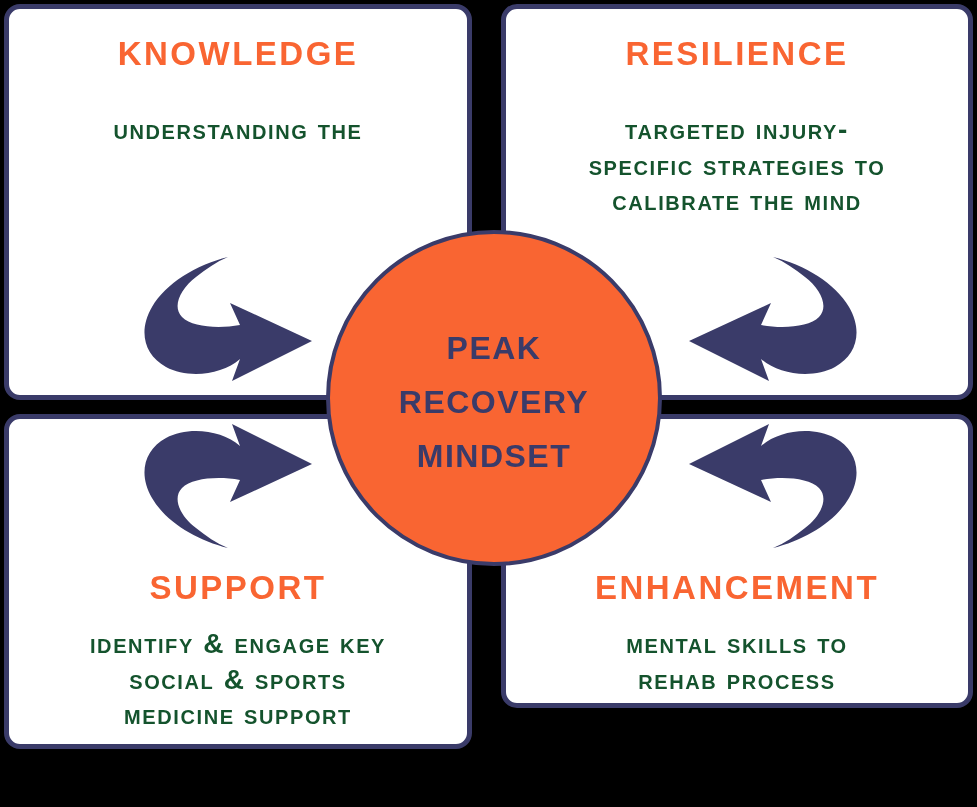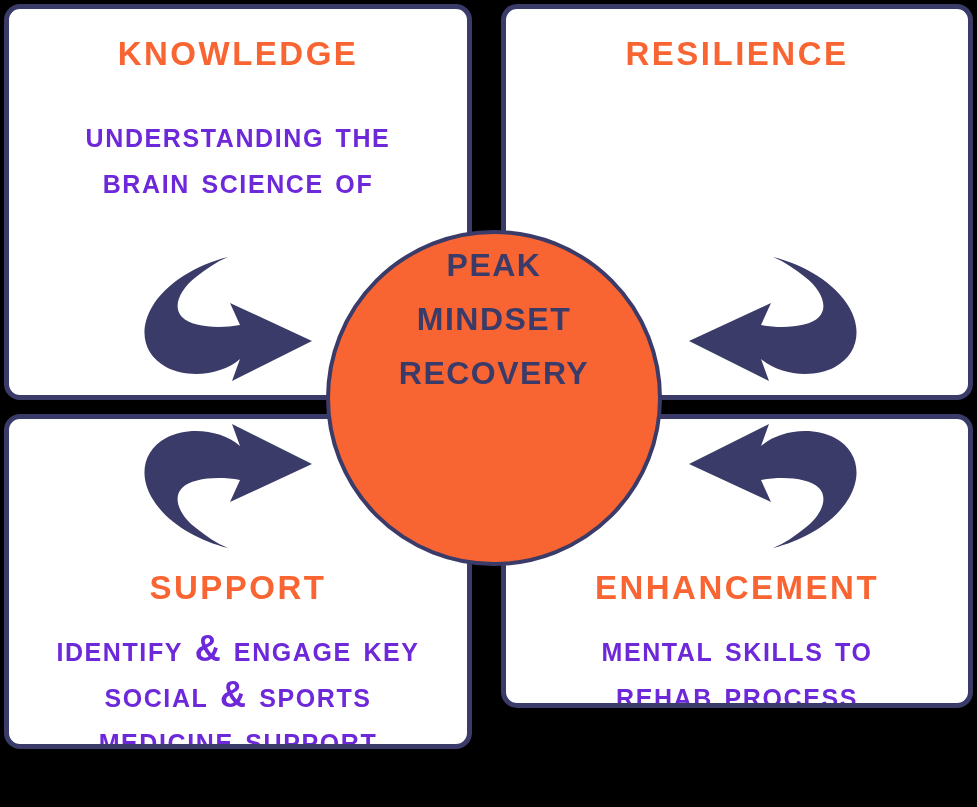--- a/index.html
+++ b/index.html
@@ -41,23 +41,23 @@
     font-weight: bold;
     font-size: 47px;
     letter-spacing: 2.5px;
     font-variant: small-caps;
     text-transform: lowercase;
     line-height: 1;
     white-space: nowrap;
   }
 
   .card-body {
-    color: #6d28d9;
+    color: #14532d;
     font-weight: bold;
-    font-size: 36px;
+    font-size: 28px;
     letter-spacing: 1.6px;
     font-variant: small-caps;
     text-transform: lowercase;
     line-height: 1.27;
     text-align: center;
     padding: 0 14px;
   }
 
   
   .card-tl .card-title,
@@ -79,20 +79,21 @@
     left: 326px;
     top: 230px;
     width: 336px;
     height: 336px;
     border-radius: 50%;
     background: #F96532;
     border: 4px solid #3A3B69;
     display: flex;
     flex-direction: column;
     align-items: center;
+    justify-content: center;
     z-index: 30;
   }
 
   #center-circle .cc-line {
     color: #3A3B69;
     font-weight: bold;
     font-size: 45px;
     letter-spacing: 1.5px;
     font-variant: small-caps;
     text-transform: lowercase;
@@ -116,26 +117,30 @@
 </style>
 </head>
 <body>
 
 <div id="infographic">
 
   <div class="card card-tl">
     <div class="card-title">Knowledge</div>
     <div class="card-body">
       <div>Understanding the</div>
-      <div>brain science of</div>
     </div>
   </div>
 
   <div class="card card-tr">
     <div class="card-title">Resilience</div>
+    <div class="card-body">
+      <div>Targeted injury-</div>
+      <div>specific strategies to</div>
+      <div>calibrate the mind</div>
+    </div>
   </div>
 
   <div class="card card-bl">
     <div class="card-title">Support</div>
     <div class="card-body">
       <div>identify &amp; engage key</div>
       <div>social &amp; sports</div>
       <div>medicine support</div>
     </div>
   </div>
@@ -167,17 +172,17 @@
   </div>
 
   <div class="arrow" id="arrow-br">
     <svg viewBox="0 0 200 145" xmlns="http://www.w3.org/2000/svg">
       <path fill="#3A3B69" d="M92 2 C60 10 30 28 16 52 C2 76 8 100 30 112 C52 124 86 120 104 104 L96 126 L176 86 L94 48 L104 70 C82 74 56 72 46 62 C36 52 44 34 60 22 C70 14 80 7 92 2 Z"></path>
     </svg>
   </div>
 
   <div id="center-circle">
     <div class="cc-line">Peak</div>
+    <div class="cc-line">Recovery</div>
     <div class="cc-line">Mindset</div>
-    <div class="cc-line">Recovery</div>
   </div>
 
 </div>
 
 </body></html>

